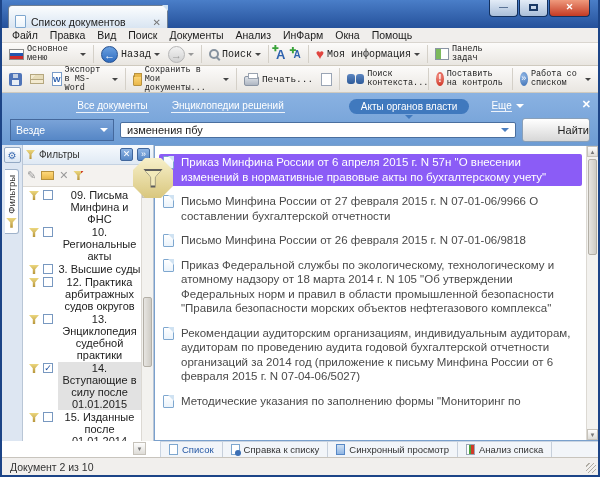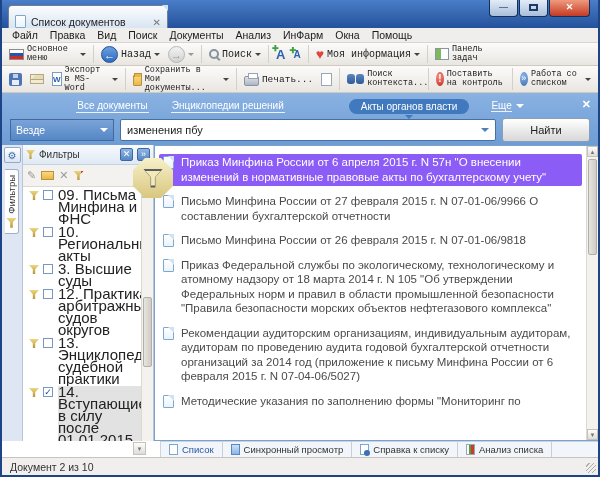--- a/index.html
+++ b/index.html
@@ -83,26 +83,26 @@
   .rtab.active::after { content:""; position:absolute; left:50%; bottom:-9px; margin-left:-4px;
                         border:4px solid transparent; border-top-color:#4079be; }
   .rtab-more { display:flex; align-items:center; gap:4px; color:#fff; font-size:10.5px; }
   .rtab-more .chev { width:0; height:0; border:4px solid transparent; border-top-color:#fff; margin-top:4px; }
   .blue-close { position:absolute; right:7px; top:5px; color:#fff; font-size:11px; font-weight:bold; }
   .searchrow { display:flex; align-items:center; gap:6px; padding:3px 8px 0 8px; }
   .scope { width:104px; height:22px; background:linear-gradient(#7aa3d8,#5687c6); border:1px solid #44689c;
            border-radius:0; color:#fff; font-size:10.5px; display:flex; align-items:center;
            justify-content:space-between; padding:0 5px; }
   .scope .chev { width:0; height:0; border:4px solid transparent; border-top-color:#fff; margin-top:4px; }
-  .query { flex:1; height:22px; background:#fff; border:1px solid #4a6f9f; border-radius:2px;
+  .query { flex:1; height:16px; background:#fff; border:1px solid #4a6f9f; border-radius:2px;
            display:flex; align-items:center; padding:0 6px; }
   .query input { flex:1; border:none; outline:none; font-size:11px; color:#222; font-family:"Liberation Sans",sans-serif; }
   .query .chev { width:0; height:0; border:4px solid transparent; border-top-color:#4a7ec0; margin-top:4px; }
-  .find-btn { width:88px; height:24px; background:linear-gradient(#ffffff,#d7d7d7); border:1px solid #8aa0b8;
-              border-radius:3px; font-size:11px; color:#222; text-align:center; line-height:22px; }
+  .find-btn { width:68px; height:24px; background:linear-gradient(#ffffff,#d7d7d7); border:1px solid #8aa0b8;
+              border-radius:3px; font-size:11px; color:#222; text-align:right; line-height:22px; }
 
   
   .content { height:296px; display:flex; background:#dbe5f1; }
   .side-strip { width:21px; background:#dde6f2; border-right:1px solid #b9c6d6; display:flex;
                 flex-direction:column; align-items:center; padding-top:2px; }
   .gear-btn { width:17px; height:16px; background:linear-gradient(#fff,#dbe6f3); border:1px solid #93a9c4;
               border-radius:2px; color:#3a6ab0; font-size:10px; text-align:center; line-height:15px; }
   .vtab { margin-top:6px; background:#fff; border:1px solid #9fb2ca; border-left:none; border-radius:0 3px 3px 0;
           padding:5px 1px; display:flex; flex-direction:column; align-items:center; gap:4px; }
   .vtab .vt { writing-mode:vertical-rl; transform:rotate(180deg); font-size:9.5px; color:#333; }
@@ -119,21 +119,21 @@
   .fp-tools .ti { font-size:11px; color:#9a9a9a; }
   .mini-folder { width:13px; height:9px; background:linear-gradient(#ffd87a,#e8b74a); border:1px solid #b8923f; position:relative; }
   .funnel-flag { position:relative; }
   .funnel-flag::after { content:""; position:absolute; right:-3px; top:-2px; width:5px; height:4px; background:#d03a2a; }
   .fp-body { flex:1; display:flex; overflow:hidden; }
   .tree { flex:1; padding:2px 0 0 6px; overflow:hidden; }
   .titem { display:grid; grid-template-columns:12px 13px 1fr; gap:2px; margin-bottom:1px; }
   .titem .funnel { width:10px; height:9px; margin-top:2px; }
   .cbox { width:10px; height:10px; background:#fff; border:1px solid #7898c0; margin-top:1px;
           font-size:9px; line-height:9px; color:#1d4fa0; text-align:center; }
-  .titem .lb { font-size:15px; line-height:12px; color:#222; }
+  .titem .lb { font-size:11px; line-height:12px; color:#222;text-align:center; }
   .titem.sel .lb { background:#e2e2e2; }
 
   
   .sb { width:12px; background:#f3f2ef; border-left:1px solid #dcd9d3; position:relative; }
   .sb .arr { height:11px; font-size:6px; color:#777; text-align:center; line-height:11px;
              background:linear-gradient(#fdfdfd,#dedcd7); border:1px solid #c6c2ba; }
   .sb .arr.dn { position:absolute; bottom:0; left:0; right:0; }
   .sb .thumb { position:absolute; left:1px; right:1px; background:linear-gradient(90deg,#e7e5e1,#cfccc5);
                border:1px solid #b3afa6; border-radius:2px; }
 
@@ -438,26 +438,26 @@
   <div class="bottom-row">
     <div class="br-left">
       <div class="dnbtn">▼</div>
     </div>
     <div class="btabs">
       <span class="btab active">
         <span class="bt-ic"></span>
         <span>Список</span>
       </span>
       <span class="btab">
+        <span class="bt-ic help"></span>
+        <span>Справка к списку</span>
+      </span>
+      <span class="btab">
         <span class="bt-ic sync"></span>
         <span>Синхронный просмотр</span>
-      </span>
-      <span class="btab">
-        <span class="bt-ic help"></span>
-        <span>Справка к списку</span>
       </span>
       <span class="btab">
         <span class="bt-ic chart"></span>
         <span>Анализ списка</span>
       </span>
     </div>
   </div>
 
   <div class="statusbar">
     <span class="st">Документ 2 из 10</span>

